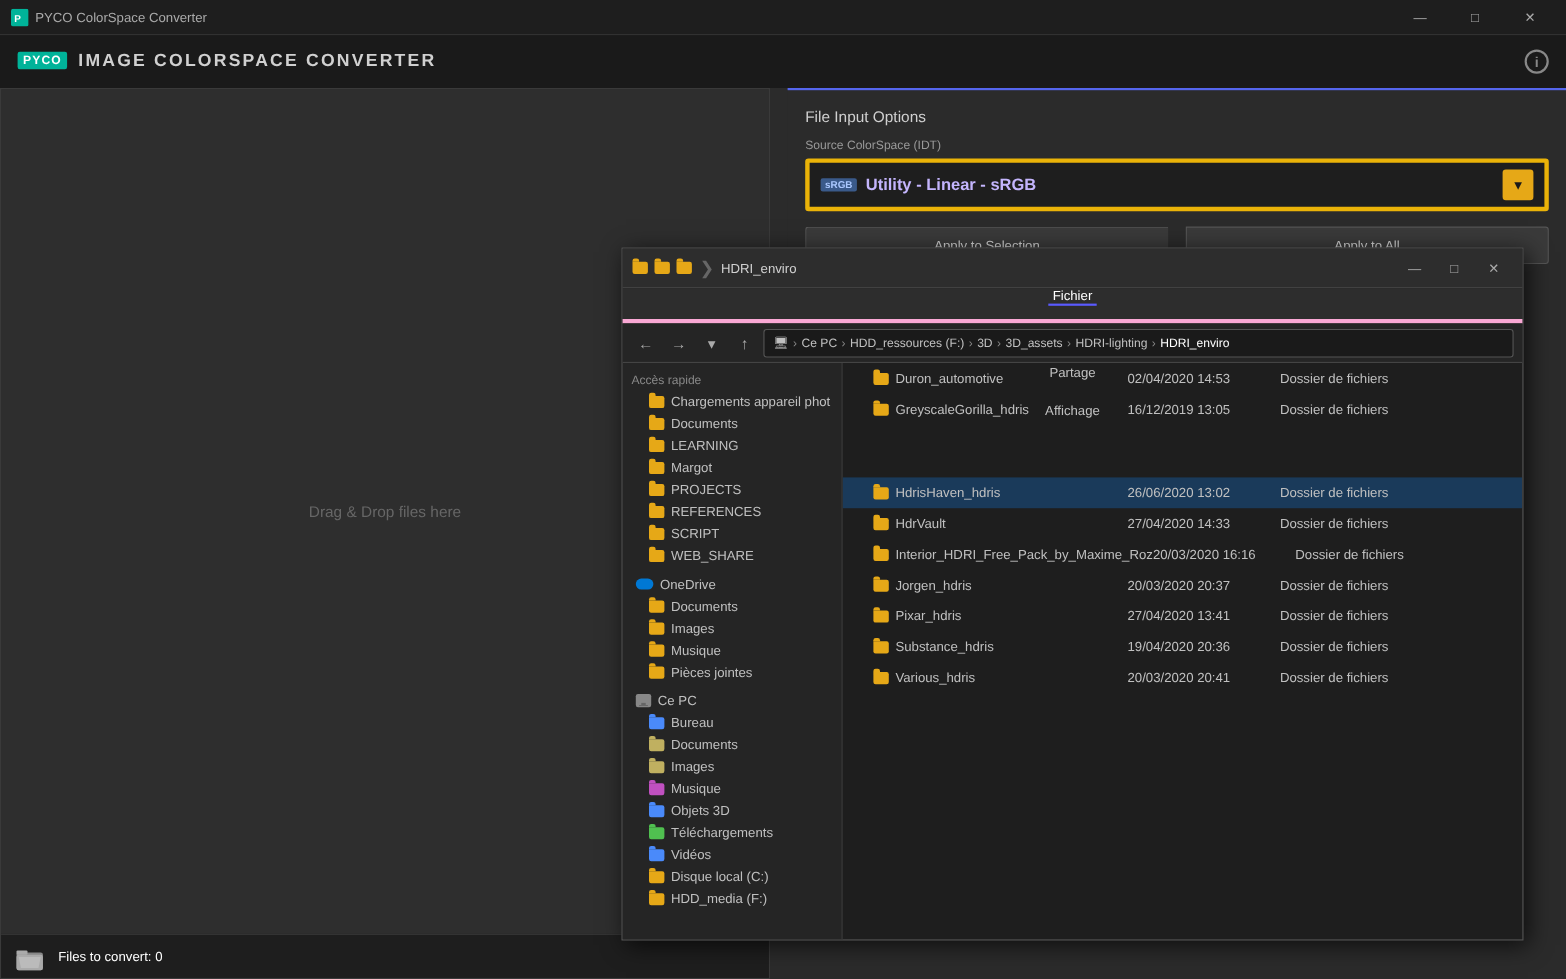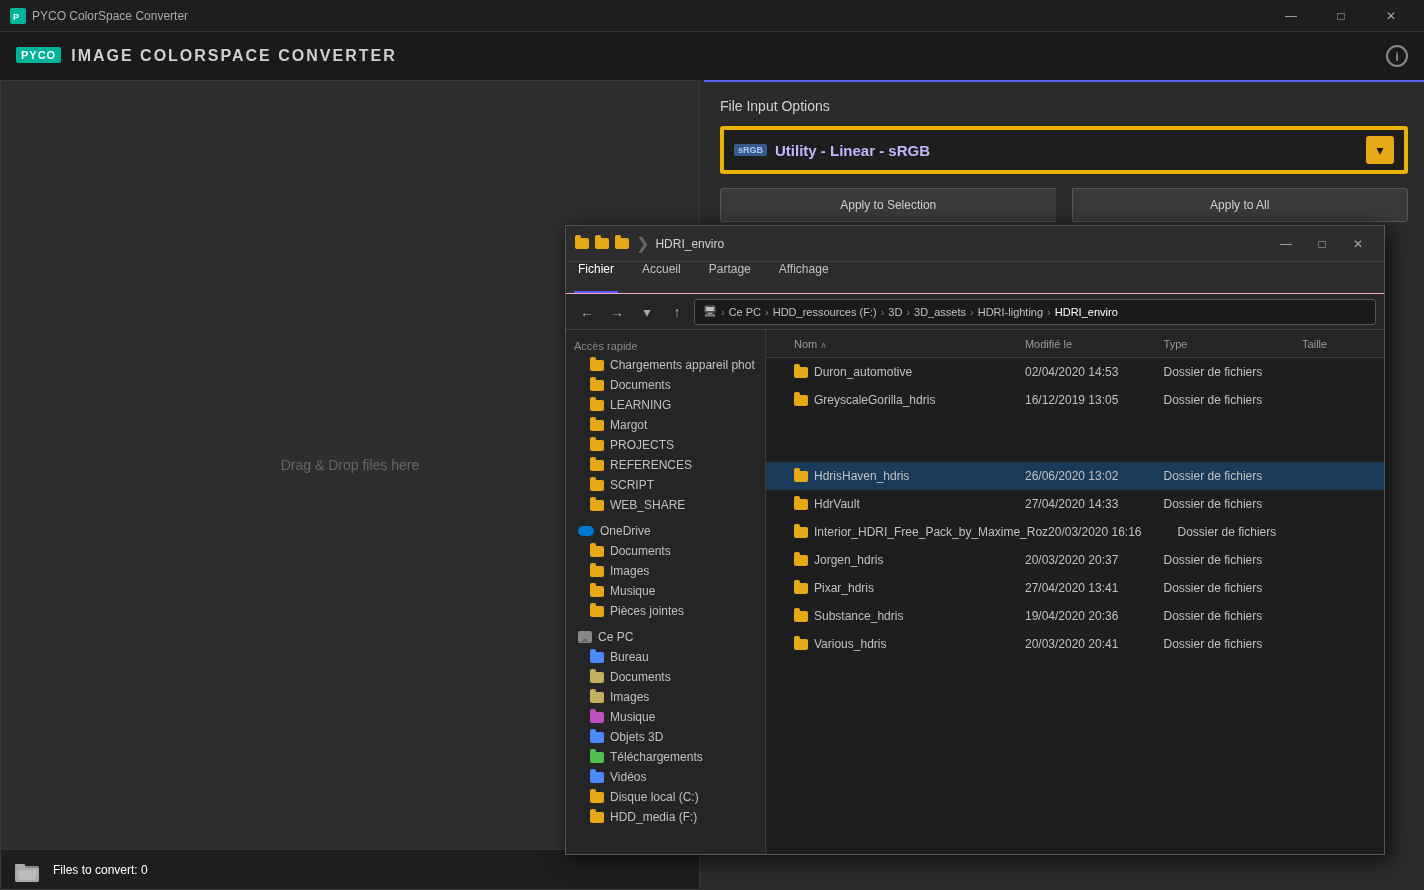--- a/index.html
+++ b/index.html
@@ -149,21 +149,21 @@
 
     
     .right-panel {
       flex: 1;
       background: #2b2b2b;
       position: relative;
     }
     .file-input-options {
       position: absolute;
       top: 0;
-      left: 4px;
+      left: 16px;
       right: 0;
       background: #2b2b2b;
       border-top: 2px solid #5566ee;
       padding: 16px;
     }
     .panel-title {
       font-size: 14px;
       color: #d0d0d0;
       margin-bottom: 12px;
     }
@@ -311,23 +311,25 @@
       font-size: 12px;
       background: transparent;
       border: none;
     }
 
     
     .exp-ribbon {
       height: 32px;
       background: #2d2d2d;
       display: flex;
+      align-items: center;
       padding: 0 8px;
       gap: 20px;
-      border-bottom: 1px solid #f9a8d4;
+      border-bottom: 4px solid #f9a8d4;
+      flex-direction: column;
     }
     .exp-ribbon-tab {
       font-size: 12px;
       color: #c0c0c0;
       cursor: pointer;
       padding: 0 4px;
     }
     .exp-ribbon-tab.active {
       color: #ffffff;
       border-bottom: 2px solid #5a5aff;
@@ -565,20 +567,21 @@
           <polygon points="4,14 24,14 22,24 6,24" fill="#ccc" opacity="0.5"></polygon>
         </svg>
       </div>
       <span class="files-count">Files to convert: 0</span>
     </div>
   </div>
 
   <div class="right-panel">
     <div class="file-input-options">
       <div class="panel-title">File Input Options</div>
+      <div class="label-row">Source ColorSpace (IDT)</div>
       <div class="colorspace-selector">
         <span class="cs-badge">sRGB</span>
         <span class="cs-label">Utility - Linear - sRGB</span>
         <div class="cs-dropdown-btn">
           <span>▾</span>
         </div>
       </div>
       <div class="apply-buttons">
         <button class="apply-btn">Apply to Selection</button>
         <button class="apply-btn">Apply to All</button>
@@ -742,29 +745,20 @@
           <span>Disque local (C:)</span>
         </div>
         <div class="tree-item indent1">
           <div class="tree-folder-icon"></div>
           <span>HDD_media (F:)</span>
         </div>
       </div>
 
       <div class="exp-files">
 
-        <div class="files-header">
-          <div class="col-name">
-            <span>Nom</span>
-            <span class="col-sort-arrow"> ∧</span>
-          </div>
-          <div class="col-modified">Modifié le</div>
-          <div class="col-type">Type</div>
-          <div class="col-size">Taille</div>
-        </div>
 
         <div class="files-list">
 
           <div class="file-row">
             <div class="col-name">
               <div class="file-folder-icon"></div>
               <span>Duron_automotive</span>
             </div>
             <div class="col-modified">02/04/2020 14:53</div>
             <div class="col-type">Dossier de fichiers</div>

